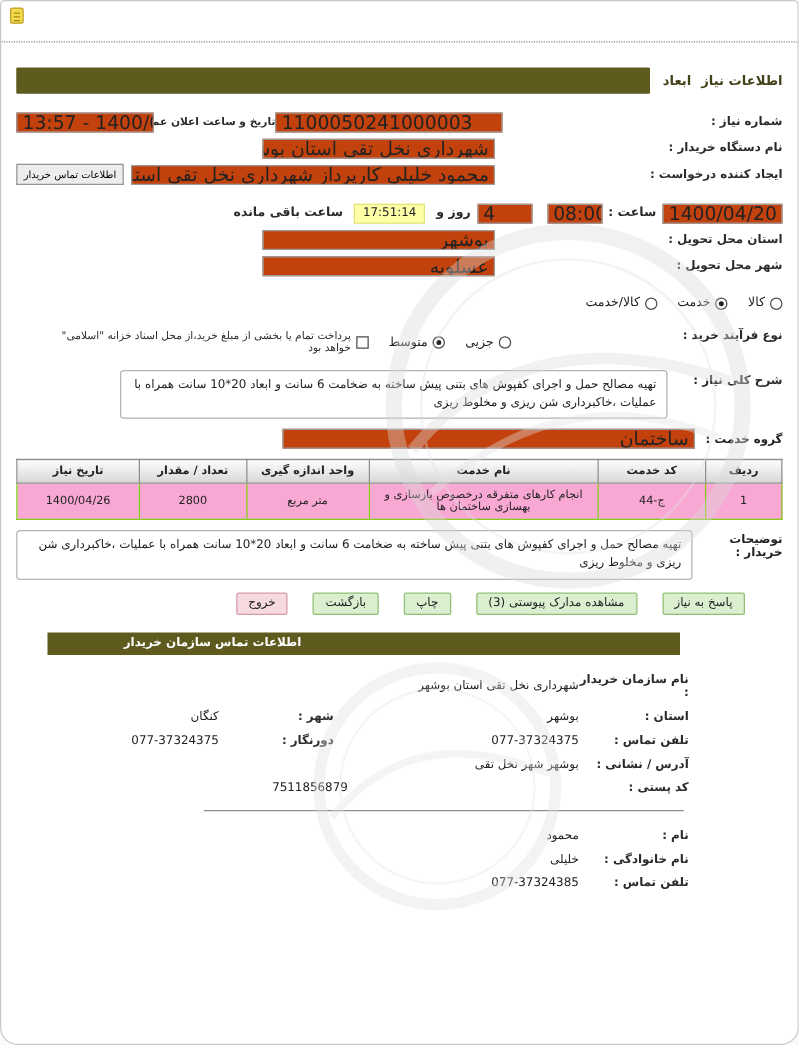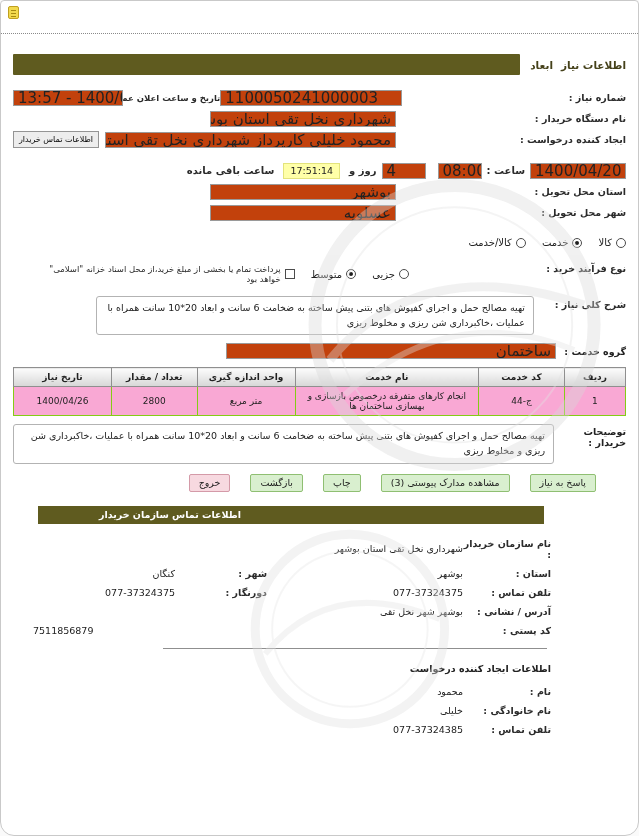--- a/index.html
+++ b/index.html
@@ -249,27 +249,26 @@
         <span class="cvalue ltr" style="text-align:right;">077-37324375</span>
         <span class="clabel2">دورنگار :</span>
         <span class="cvalue2 ltr" style="text-align:right;">077-37324375</span>
       </div>
       <div class="crow">
         <span class="clabel">آدرس / نشانی :</span>
         <span class="cvalue2">بوشهر شهر نخل تقی</span>
       </div>
       <div class="crow">
         <span class="clabel">کد پستی :</span>
-        <span class="cvalue2 ltr" style="text-align:left;">7511856879</span>
+        <span class="cvalue2 ltr" style="text-align:center;">7511856879</span>
       </div>
     </div>
 
     <div class="divider"></div>
 
-    <div class="creator-title">اطلاعات ایجاد کننده درخواست</div>
 
     <div class="contact-grid" style="padding-top:0;">
       <div class="crow">
         <span class="clabel">نام :</span>
         <span class="cvalue2">محمود</span>
       </div>
       <div class="crow">
         <span class="clabel">نام خانوادگی :</span>
         <span class="cvalue2">خلیلی</span>
       </div>

